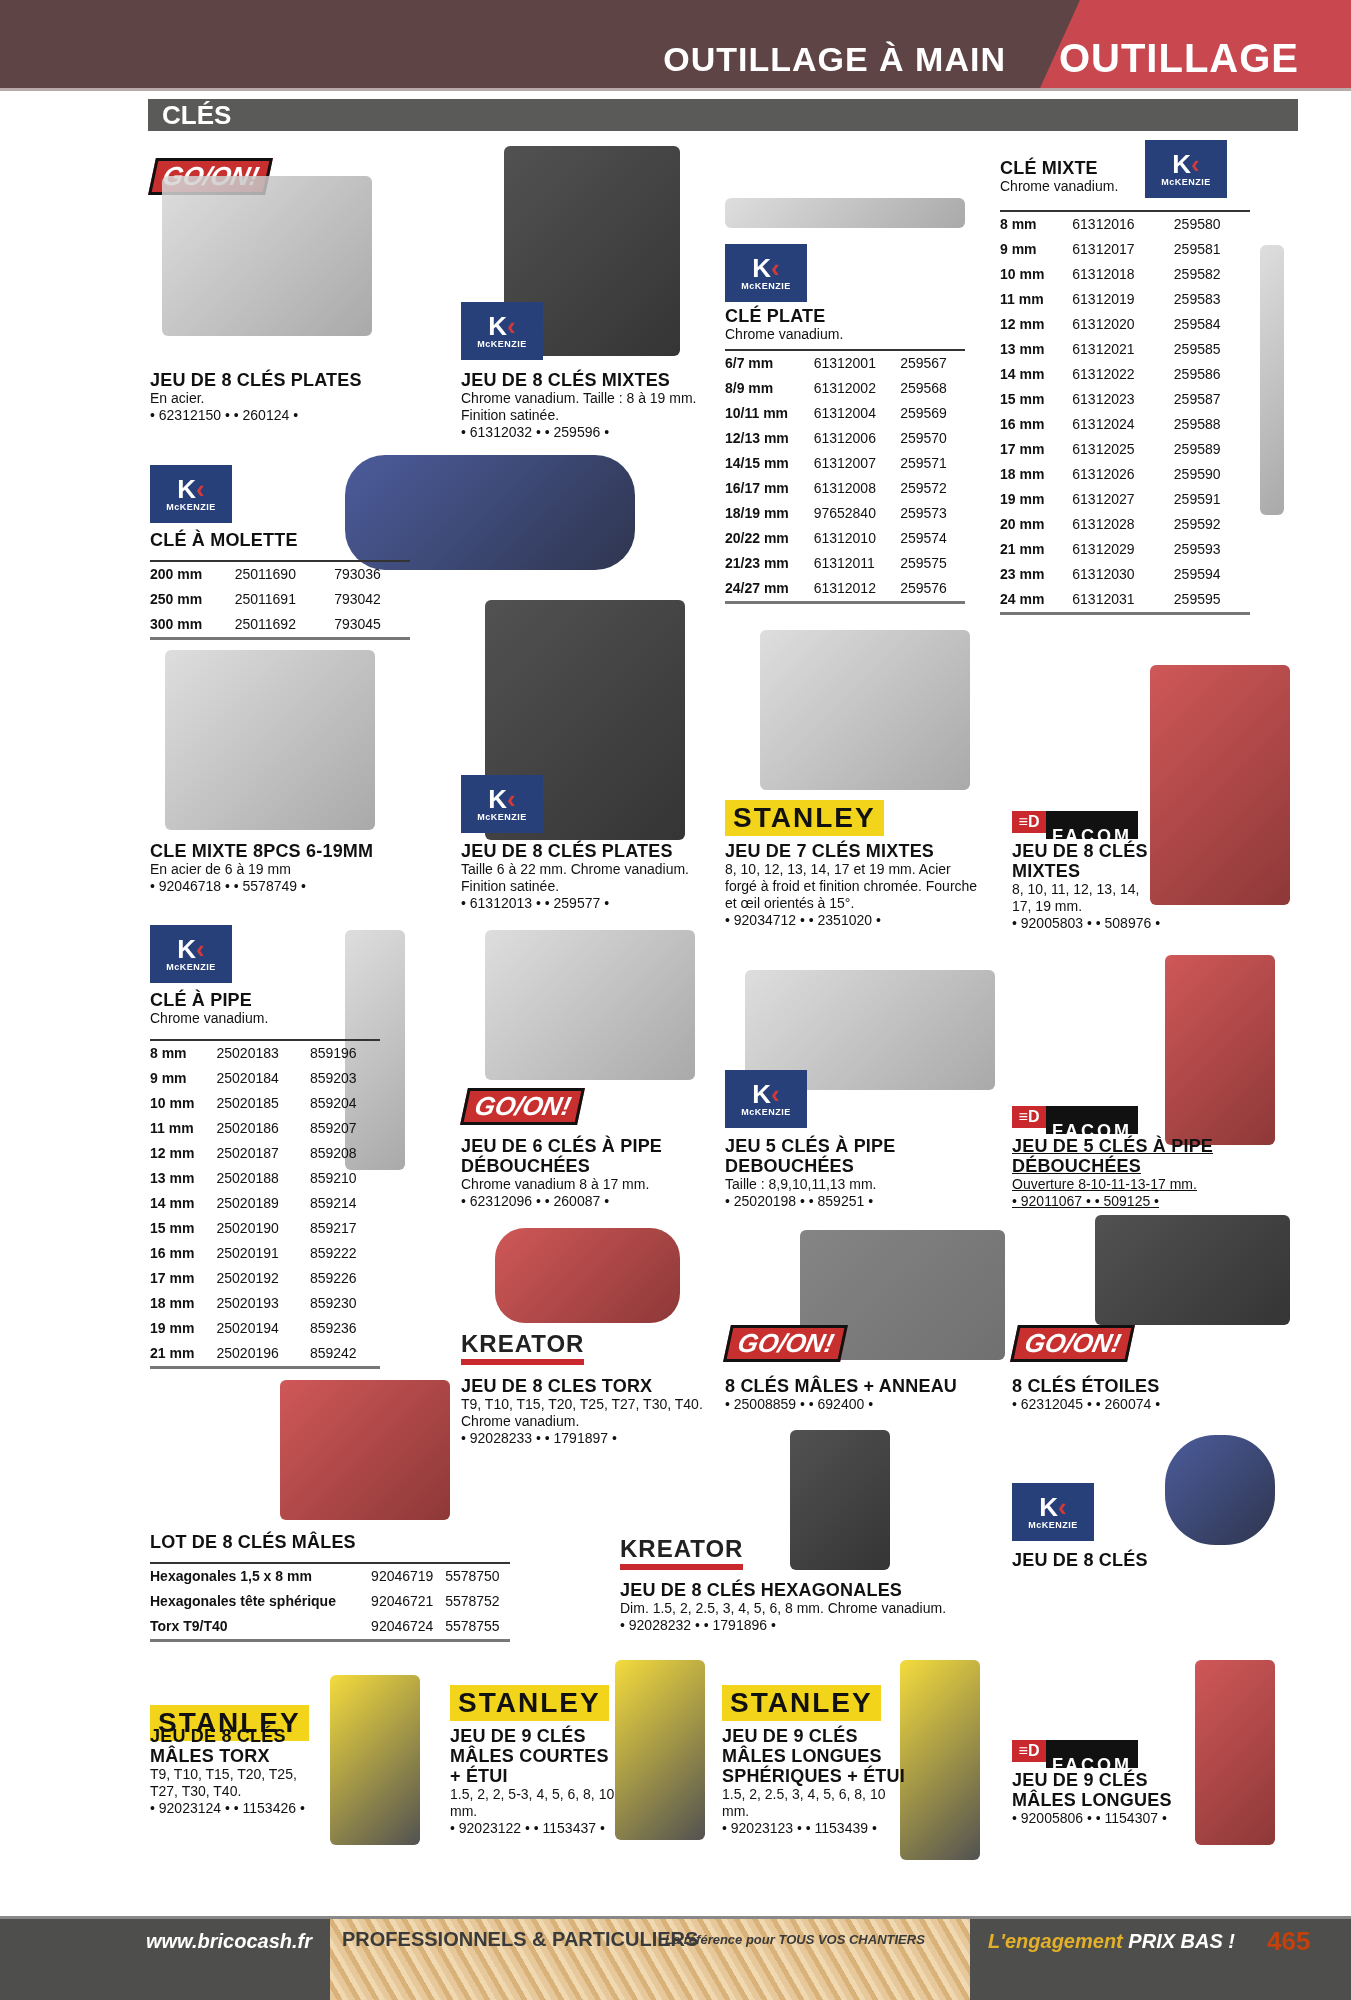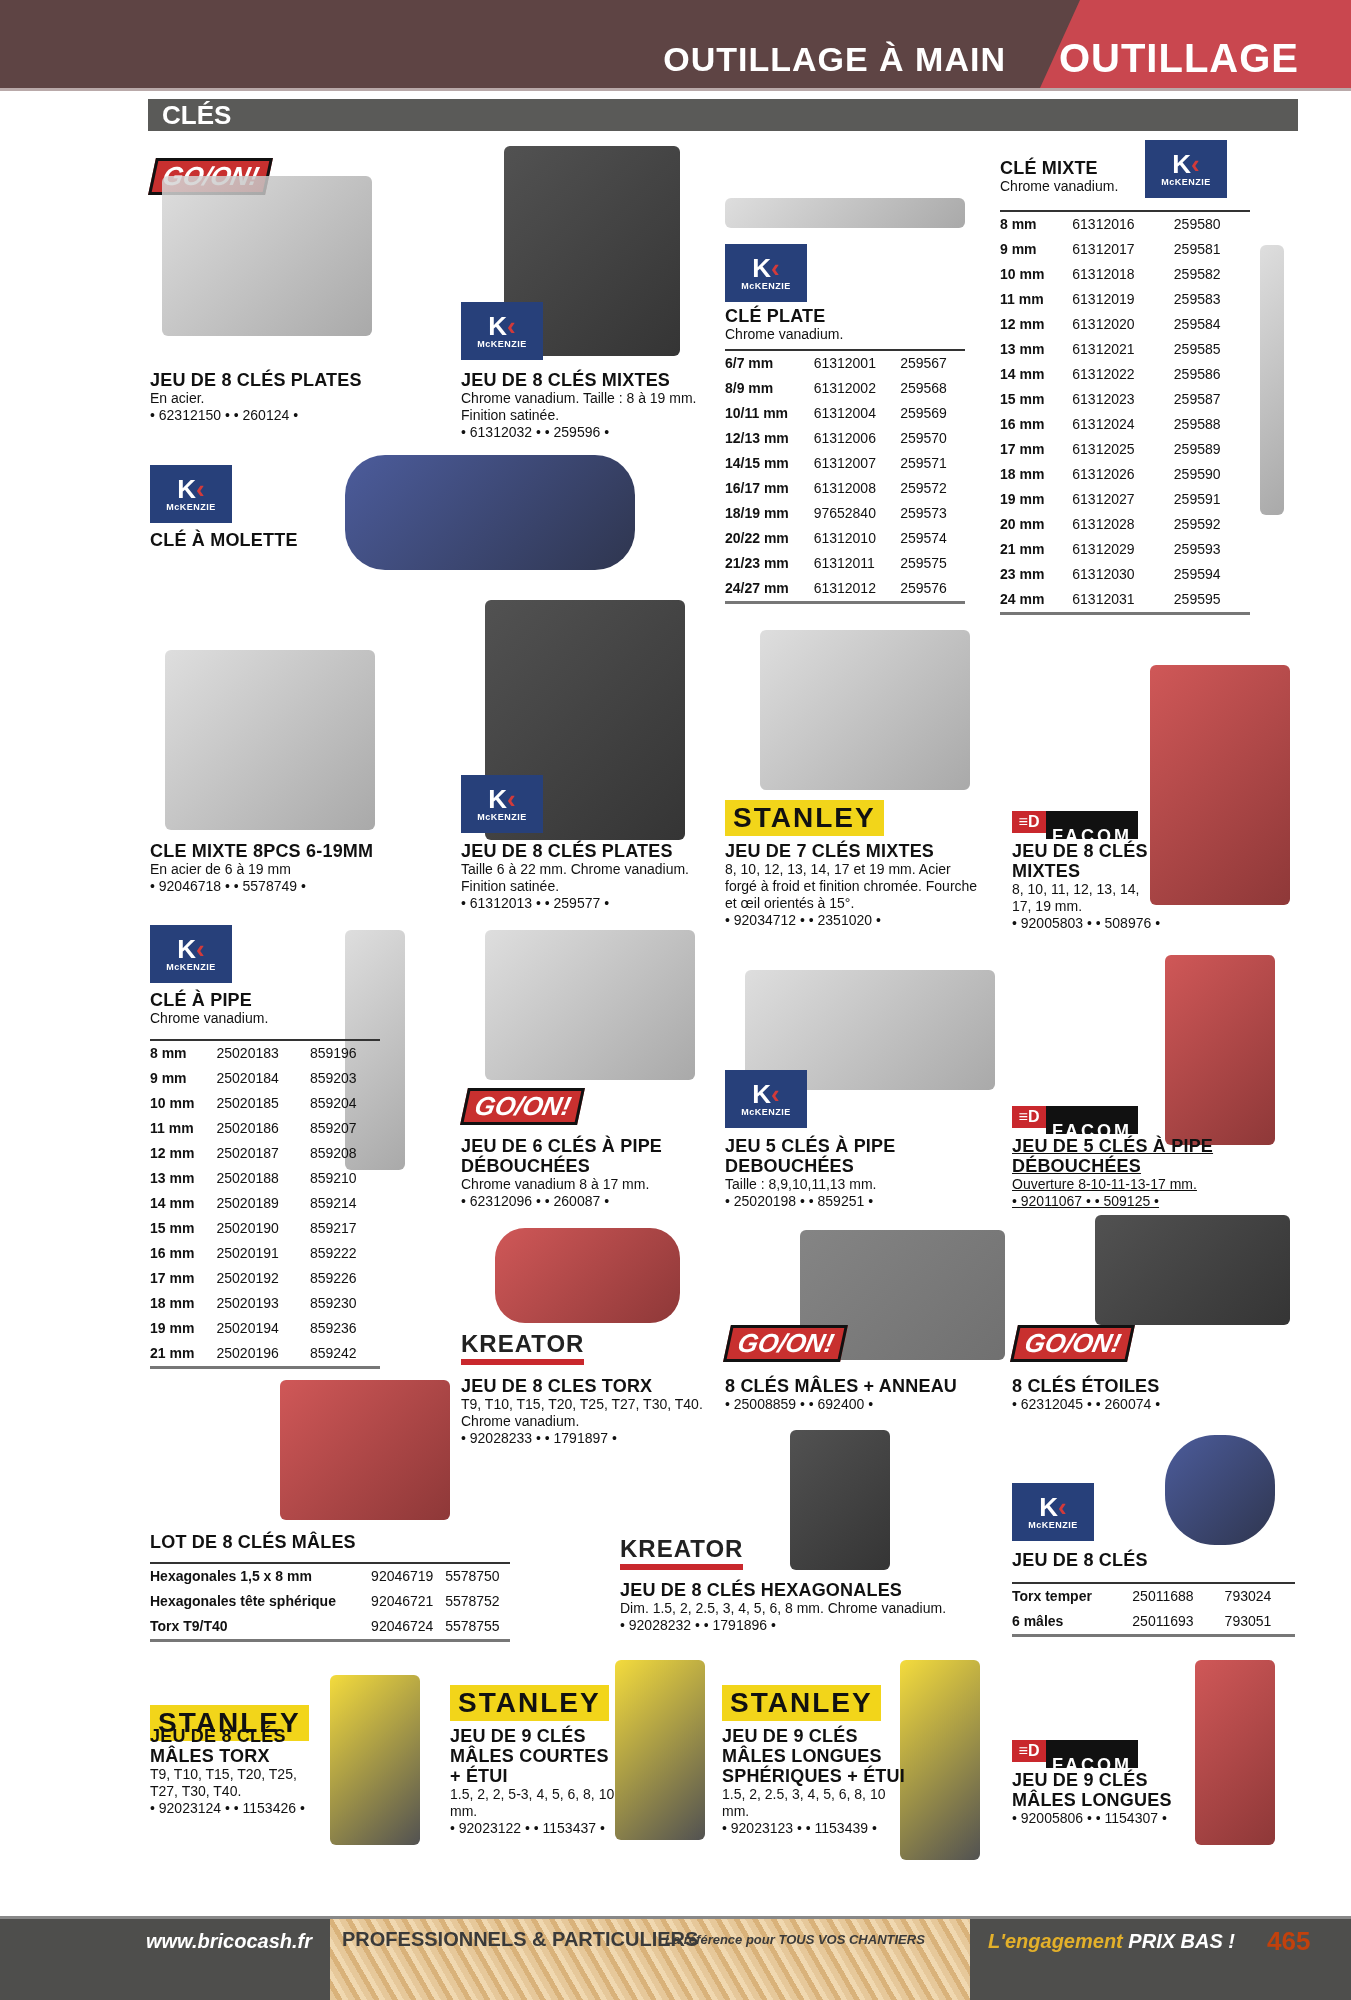--- a/index.html
+++ b/index.html
@@ -244,20 +244,39 @@
   </tbody>
 </table>
 
 <div class="abs mck" style="left:150px;top:465px;">
   <div class="mk">K<span>‹</span></div>
   <div class="mn">McKENZIE</div>
 </div>
 <div class="abs img blue" style="left:345px;top:455px;width:290px;height:115px;border-radius:40px;"></div>
 <div class="abs" style="left:150px;top:530px;width:260px;">
   <div class="title">CLÉ À MOLETTE</div>
+  <table class="ref" style="width:260px;margin-top:10px;">
+    <tbody>
+      <tr>
+          <td class="sz">200 mm</td>
+          <td>25011690</td>
+          <td>793036</td>
+        </tr>
+      <tr>
+          <td class="sz">250 mm</td>
+          <td>25011691</td>
+          <td>793042</td>
+        </tr>
+      <tr>
+          <td class="sz">300 mm</td>
+          <td>25011692</td>
+          <td>793045</td>
+        </tr>
+    </tbody>
+  </table>
 </div>
 
 <div class="abs img" style="left:165px;top:650px;width:210px;height:180px;"></div>
 <div class="abs" style="left:150px;top:841px;width:290px;">
   <div class="title">CLE MIXTE 8PCS 6-19MM</div>
   <div class="desc">En acier de 6 à 19 mm</div>
   <div class="code">• 92046718 • • 5578749 •</div>
 </div>
 
 <div class="abs img dark" style="left:485px;top:600px;width:200px;height:240px;"></div>
@@ -459,34 +478,20 @@
   <div class="code">• 92028232 • • 1791896 •</div>
 </div>
 
 <div class="abs img blue" style="left:1165px;top:1435px;width:110px;height:110px;border-radius:50px;"></div>
 <div class="abs mck" style="left:1012px;top:1483px;">
   <div class="mk">K<span>‹</span></div>
   <div class="mn">McKENZIE</div>
 </div>
 <div class="abs" style="left:1012px;top:1550px;width:283px;">
   <div class="title">JEU DE 8 CLÉS</div>
-  <table class="ref" style="width:283px;margin-top:12px;">
-    <tbody>
-      <tr>
-          <td class="sz">Torx temper</td>
-          <td>25011688</td>
-          <td>793024</td>
-        </tr>
-      <tr>
-          <td class="sz">6 mâles</td>
-          <td>25011693</td>
-          <td>793051</td>
-        </tr>
-    </tbody>
-  </table>
 </div>
 
 <div class="abs img yellow" style="left:330px;top:1675px;width:90px;height:170px;"></div>
 <div class="abs" style="left:150px;top:1705px;"><span class="stanley">STANLEY</span></div>
 <div class="abs" style="left:150px;top:1726px;width:175px;">
   <div class="title">JEU DE 8 CLÉS MÂLES TORX</div>
   <div class="desc">T9, T10, T15, T20, T25, T27, T30, T40.</div>
   <div class="code">• 92023124 • • 1153426 •</div>
 </div>
 

